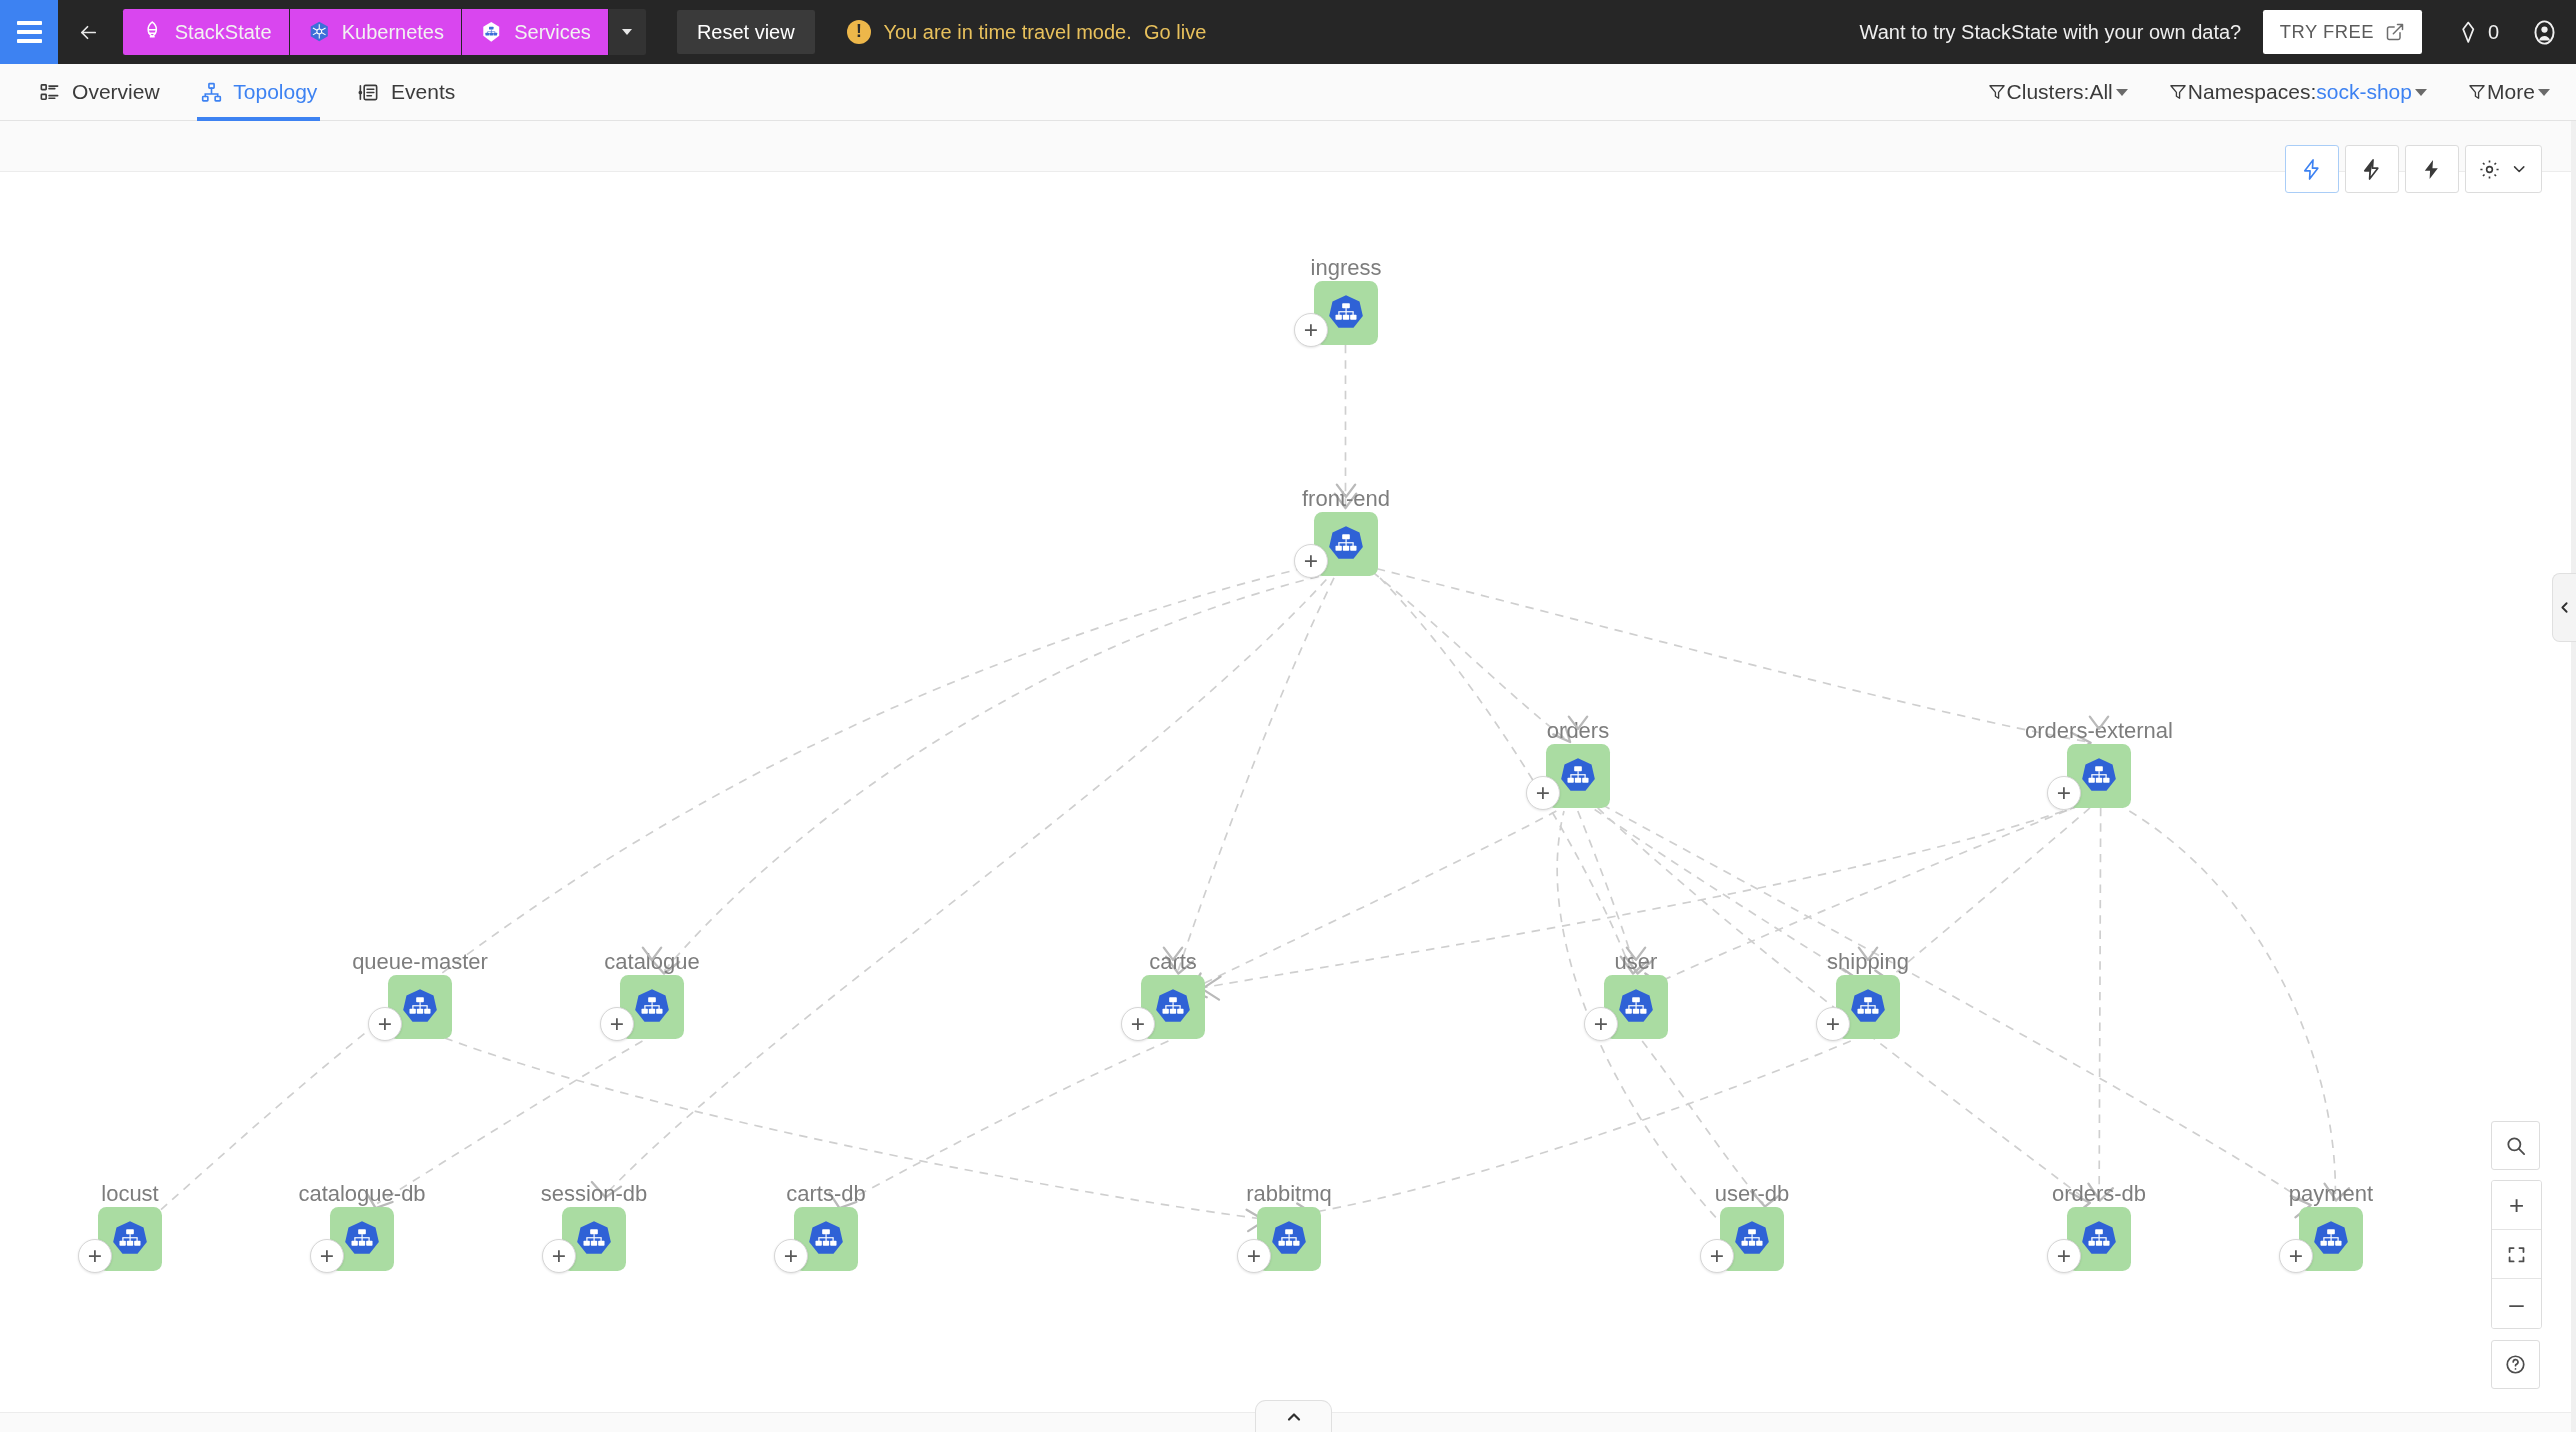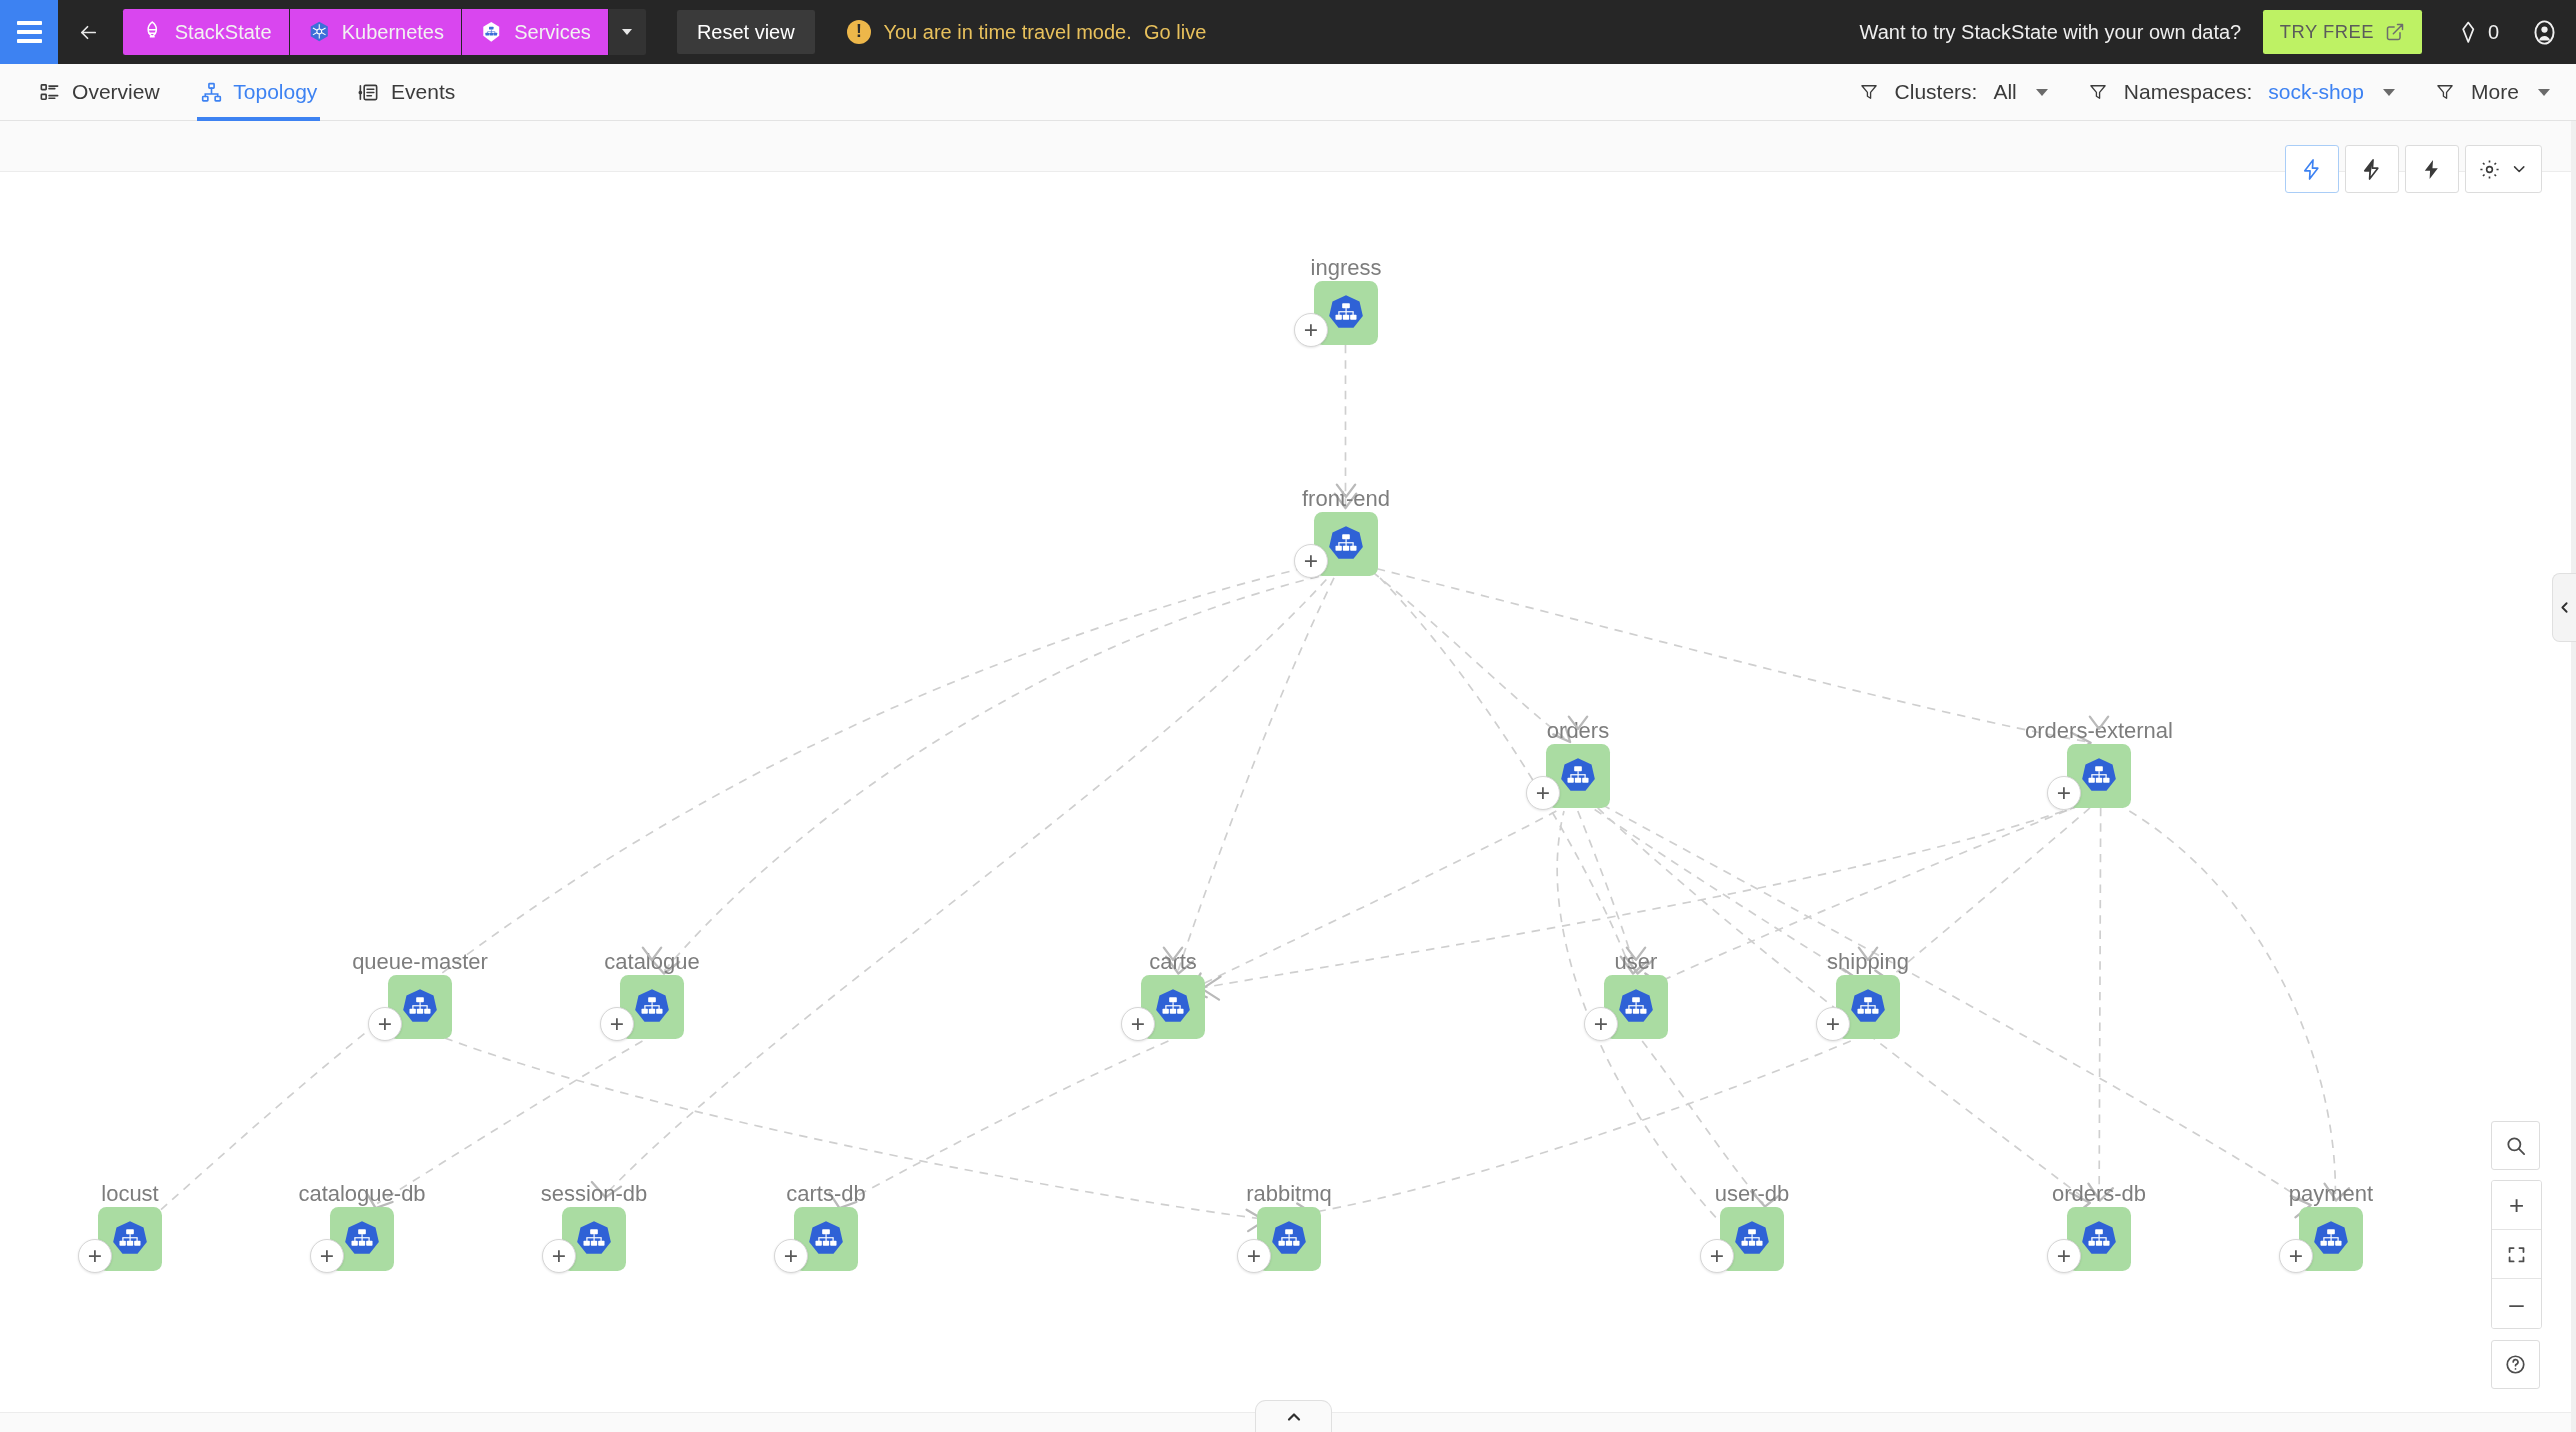--- a/index.html
+++ b/index.html
@@ -53,21 +53,21 @@
   .warn-ico {
     width: 24.5px; height: 24.5px; border-radius: 50%; background: #edb74a;
     color: #2b2b2b; display: flex; align-items: center; justify-content: center;
     font-size: 17.6px; font-weight: bold; line-height: 1;
   }
   .golive { color: #e8c15c; cursor: pointer; font-size: 20px; }
 
   .tb-right { margin-left: auto; display: flex; align-items: center; gap: 0; padding-right: 17px; }
   .promo { color: #efefef; font-size: 20px; margin-right: 21.5px; white-space: nowrap; }
   .tryfree {
-    background: #bef264; color: #5b5b5b; font-size: 18.4px; letter-spacing: 0.5px;
+    background: #ffffff; color: #5b5b5b; font-size: 18.4px; letter-spacing: 0.5px;
     padding: 0 17px; height: 44px; display: flex; align-items: center; gap: 10.7px;
     border-radius: 2.3px; cursor: pointer;
   }
   .pinbox { display: flex; align-items: center; gap: 7.7px; margin-left: 34px; cursor: pointer; color: #f0f0f0; font-size: 20px; }
   .avatarbtn { margin-left: 31px; cursor: pointer; display: flex; align-items: center; }
 
   
   .tabbar {
     position: absolute; top: 64px; left: 0; width: 2576px; height: 57px;
     background: #fafafa; border-bottom: 1.5px solid #e3e3e3;
@@ -78,21 +78,21 @@
     display: flex; align-items: center; gap: 10.7px; padding: 0 20px; height: 57px;
     font-size: 21px; color: #3b3b3b; cursor: pointer; position: relative;
   }
   .tab.active { color: #3d82f2; }
   .tab.active::after {
     content: ""; position: absolute; left: 17px; right: 17px; bottom: 0;
     height: 3.8px; background: #3d82f2;
   }
   .filters { margin-left: auto; display: flex; align-items: center; padding-right: 26px; }
   .filter {
-    display: flex; align-items: center; gap: 16px; font-size: 21px;
+    display: flex; align-items: center; gap: 0; font-size: 21px;
     color: #3b3b3b; cursor: pointer; margin-left: 40px; white-space: nowrap;
   }
   .filter .val { color: #3d82f2; }
   .chev { width: 0; height: 0; border-left: 6.1px solid transparent; border-right: 6.1px solid transparent; border-top: 7px solid #6a6a6a; margin-left: 3.1px; }
 
   
   .canvas {
     position: absolute; top: 121px; left: 0; width: 2576px; height: 1311px;
     background: #ffffff; overflow: hidden;
   }

